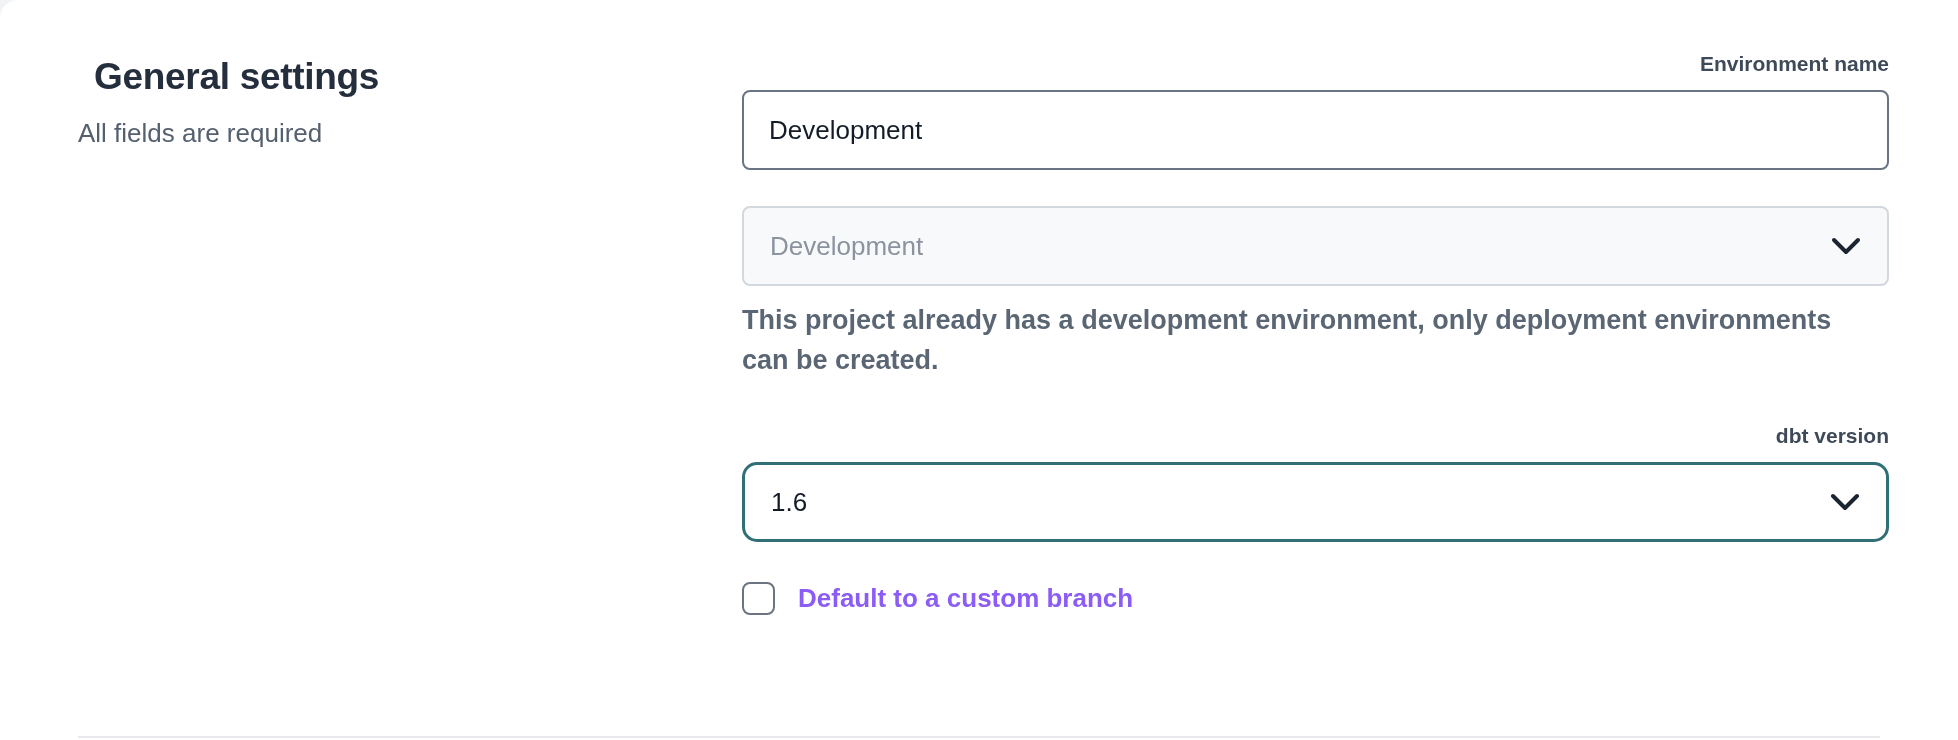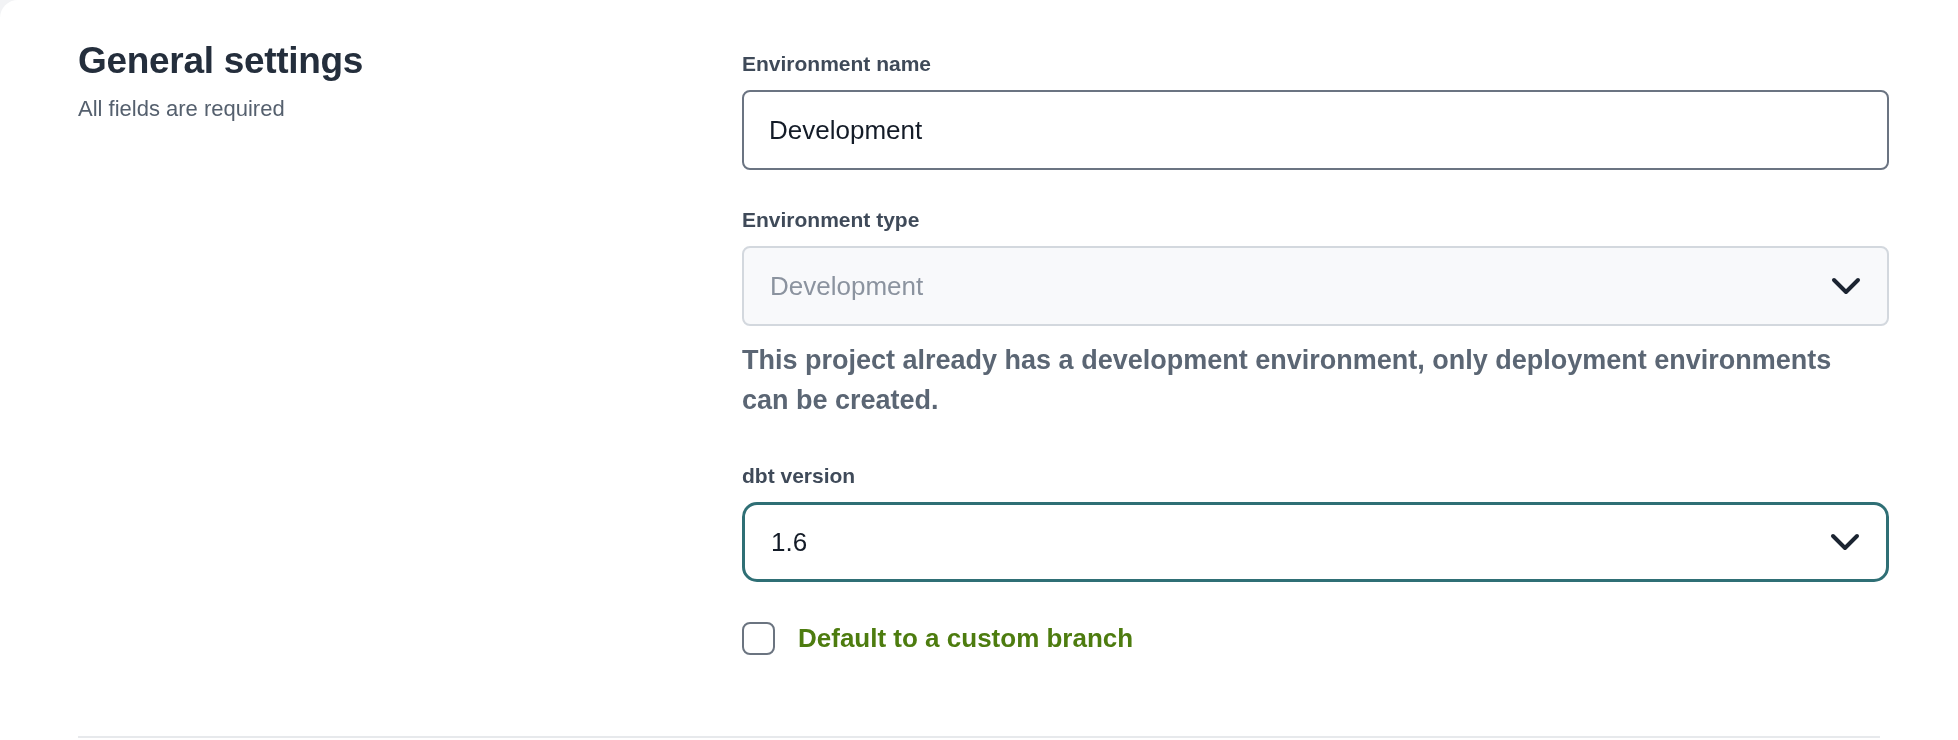--- a/index.html
+++ b/index.html
@@ -17,48 +17,49 @@
     overflow: hidden;
   }
   
   .left-col {
     position: absolute;
     left: 78px;
     top: 38px;
     width: 580px;
   }
   .page-title {
-    margin: 0;
+    margin: 16px;
     font-size: 37px;
     line-height: 46px;
     font-weight: 700;
     letter-spacing: -0.3px;
     color: #242e3c;
   }
   .page-subtitle {
     margin: 8px 0 0 0;
-    font-size: 22px;
+    font-size: 26px;
     line-height: 34px;
     font-weight: 400;
     color: #55606e;
   }
   
   .form-col {
     position: absolute;
     left: 742px;
     top: 50px;
     width: 1147px;
   }
   .field-label {
     display: block;
     font-size: 21px;
     line-height: 27px;
     font-weight: 700;
     color: #3f4a59;
     margin: 0 0 13px 0;
+    text-align: right;
   }
   .text-input {
     display: block;
     width: 100%;
     height: 80px;
     box-sizing: border-box;
     border: 2px solid #6b7482;
     border-radius: 8px;
     background: #ffffff;
     padding: 0 25px;
@@ -118,21 +119,21 @@
     border-radius: 8px;
     background: #ffffff;
     cursor: pointer;
     flex: 0 0 auto;
   }
   .checkbox-label {
     margin-left: 23px;
     font-size: 26px;
     line-height: 33px;
     font-weight: 700;
-    color: #4d7c0f;
+    color: #8b5cf6;
     cursor: pointer;
   }
   .bottom-divider {
     position: absolute;
     left: 78px;
     right: 78px;
     bottom: 2px;
     height: 2px;
     background: #e7e9ec;
   }
@@ -147,21 +148,20 @@
     <p class="page-subtitle">All fields are required</p>
   </div>
 
   <div class="form-col">
 
     <label class="field-label">Environment name</label>
     <input class="text-input" type="text" value="Development" style="">
 
     <div class="spacer-36"></div>
 
-    <label class="field-label">Environment type</label>
     <div class="select-box disabled" role="combobox" aria-disabled="true">
       <span>Development</span>
       <svg class="chevron-icon" width="30" height="19" viewBox="0 0 30 19">
         <polyline points="3,3 15,15 27,3" fill="none" stroke="#1b2431" stroke-width="4" stroke-linecap="round" stroke-linejoin="round"></polyline>
       </svg>
     </div>
     <p class="helper-text">This project already has a development environment, only deployment environments can be created.</p>
 
     <div class="spacer-42"></div>
 

